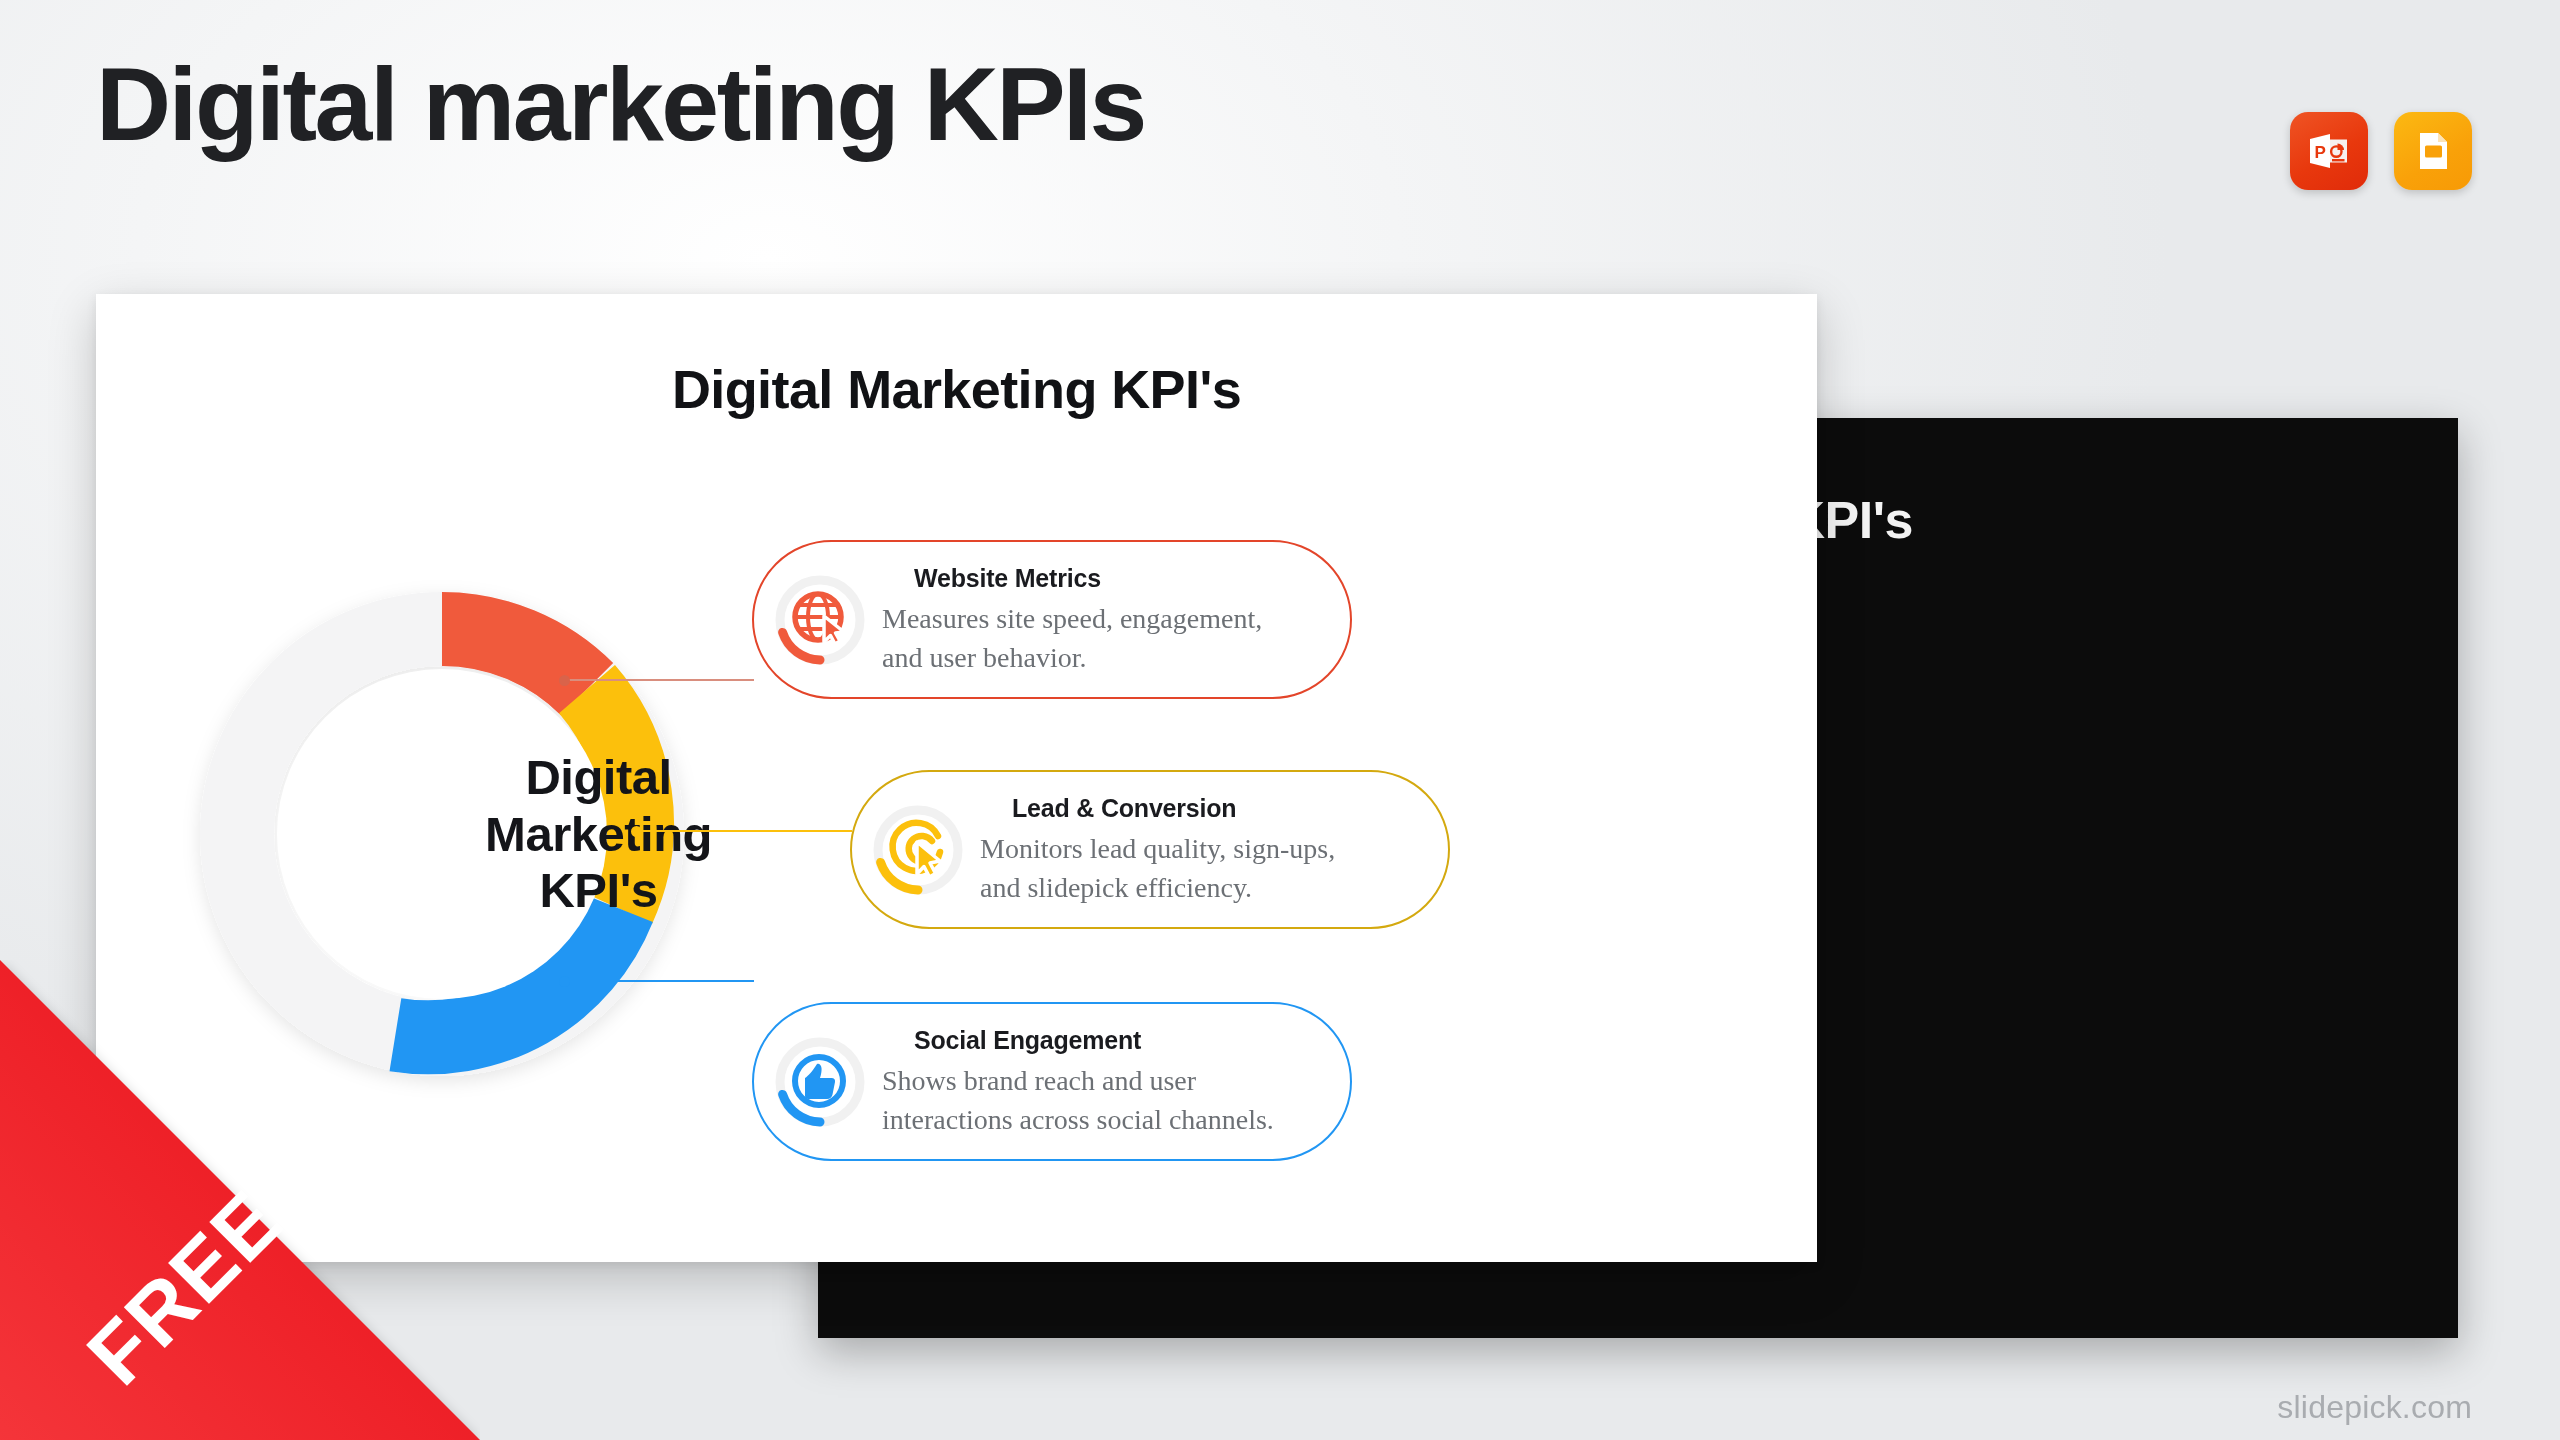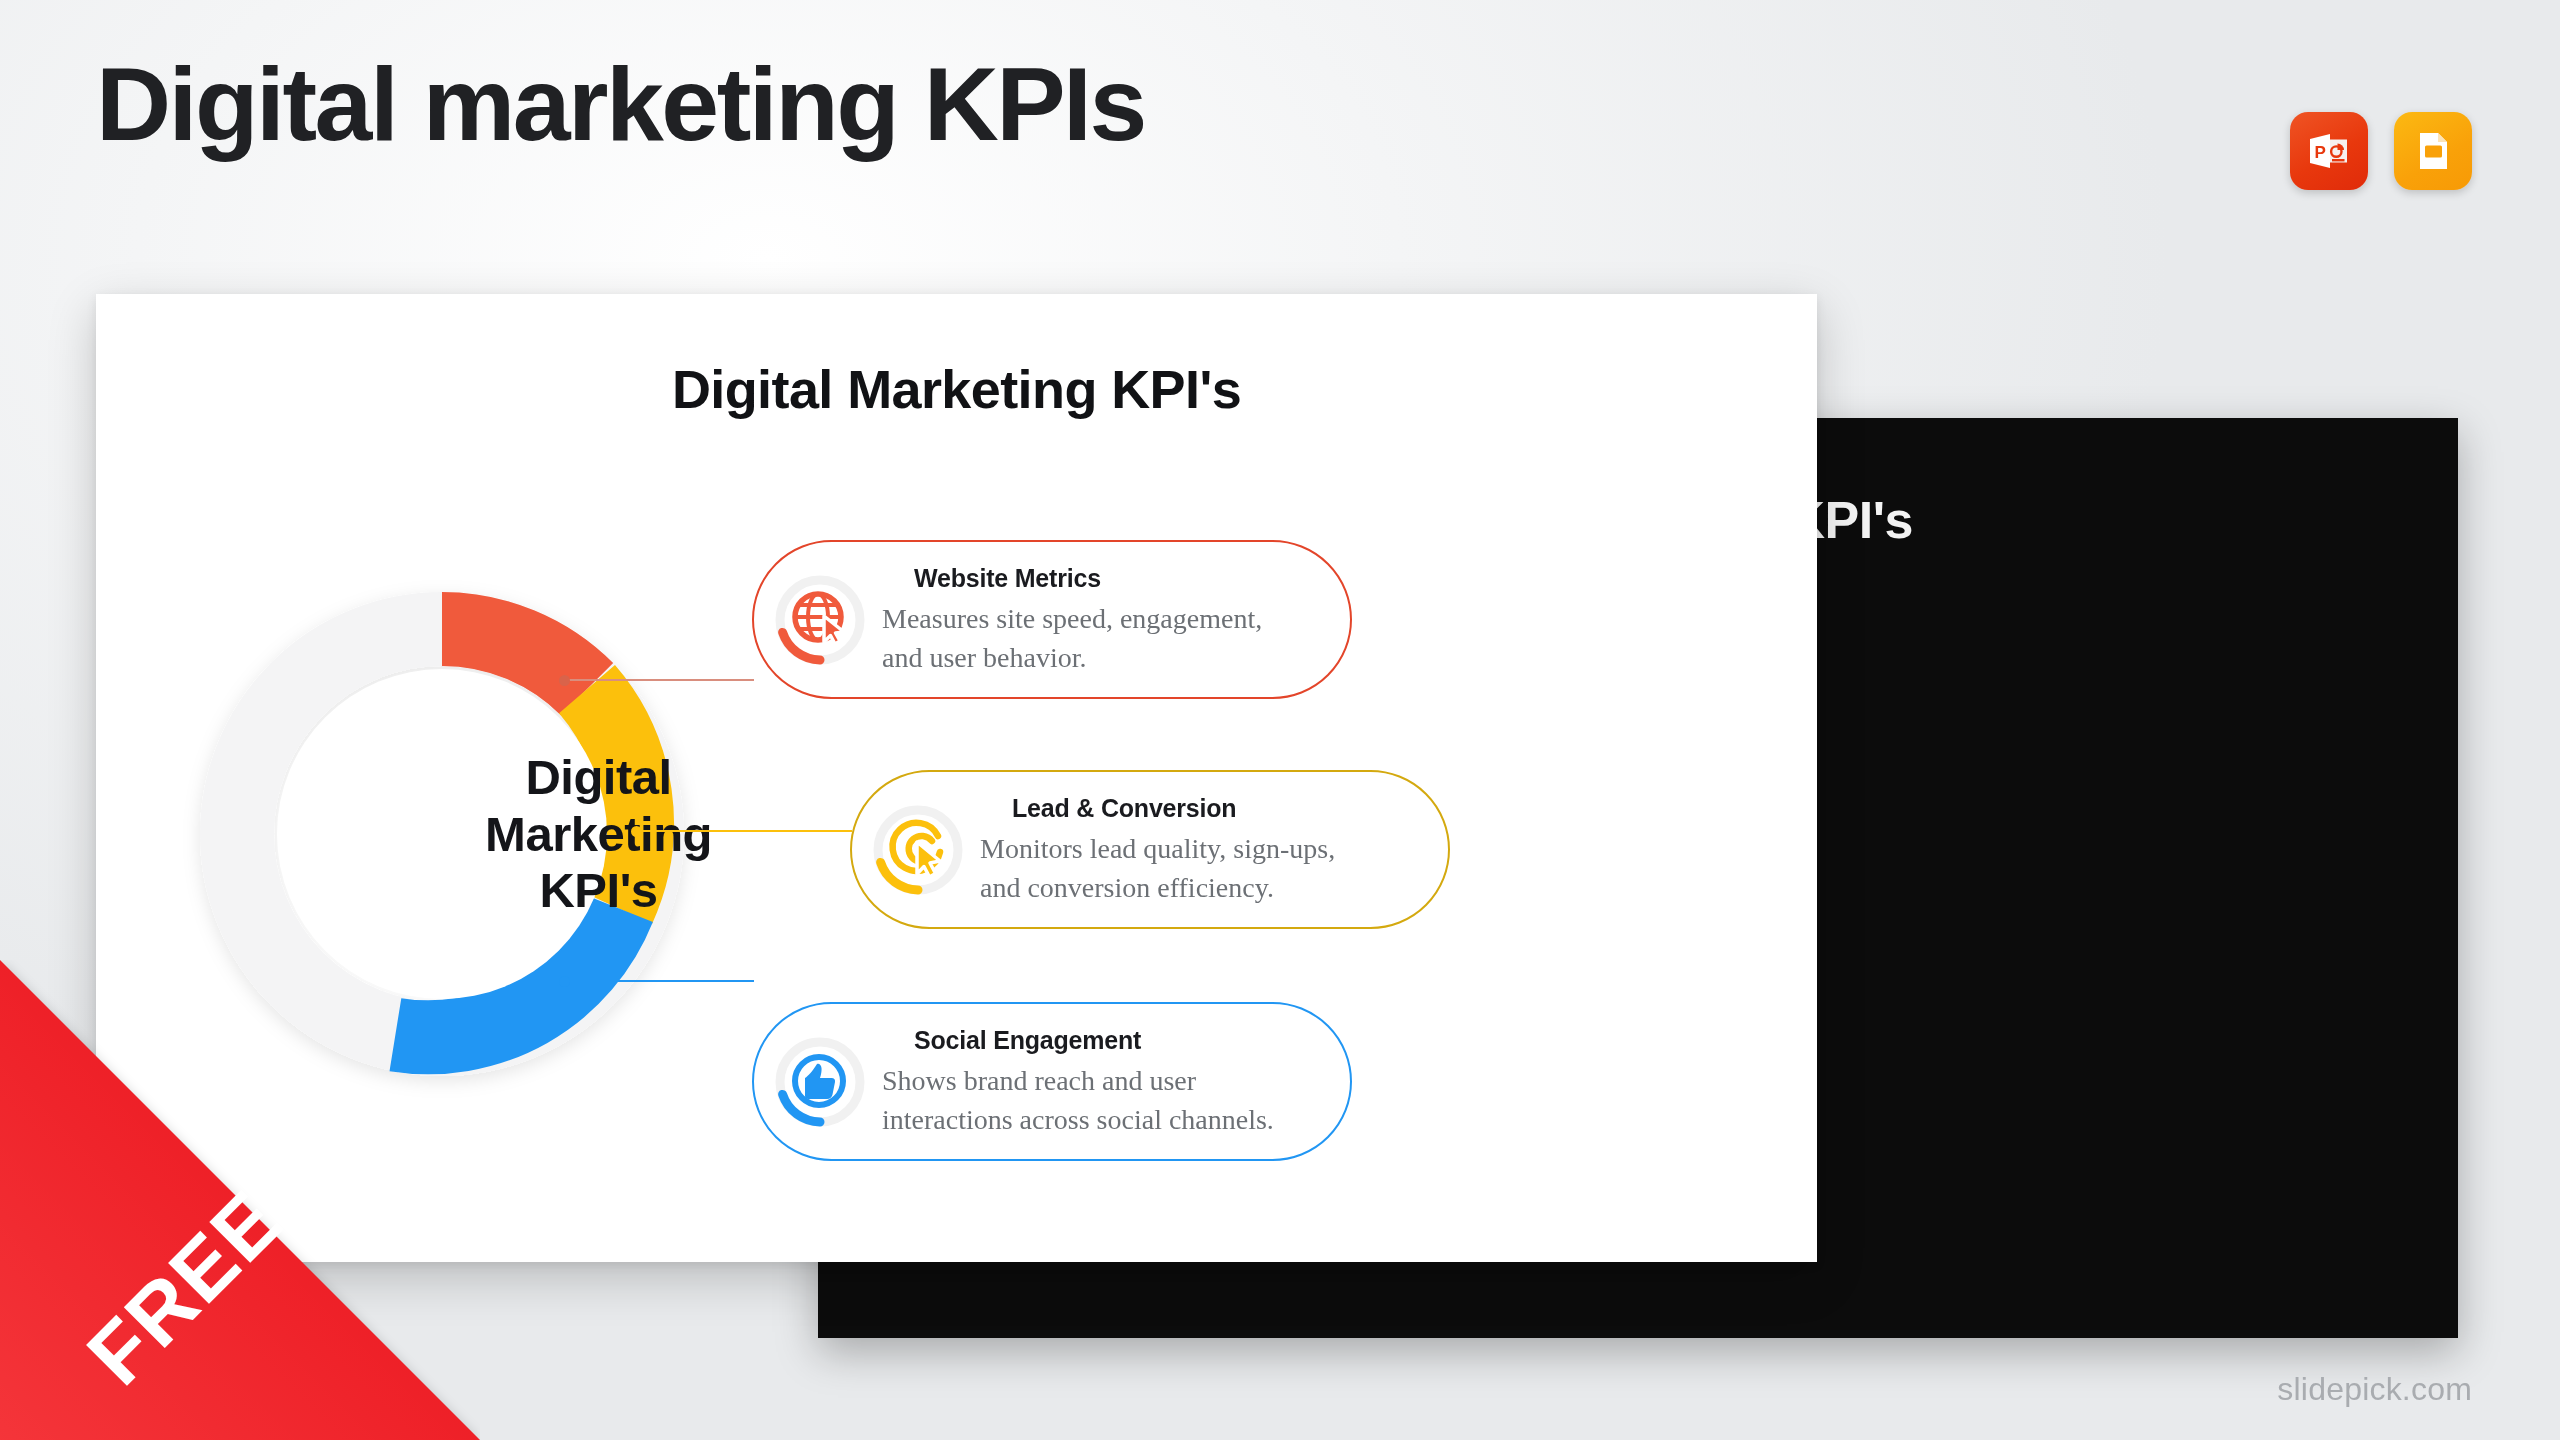--- a/index.html
+++ b/index.html
@@ -211,21 +211,21 @@
     color: #ffffff;
     font-size: 84px;
     font-weight: 800;
     letter-spacing: 2px;
   }
 
   
   #watermark {
     position: absolute;
     right: 88px;
-    bottom: 32px;
+    bottom: 14px;
     font-size: 32px;
     color: #a9acb0;
     letter-spacing: 0.2px;
   }
 </style>
 </head>
 <body>
 
 <div id="page-heading">Digital marketing KPIs</div>
 
@@ -383,21 +383,21 @@
           <circle cx="48" cy="48" r="40" fill="none" stroke="#f1f1f1" stroke-width="9"></circle>
           <path d="M48 88 A40 40 0 0 1 10.6 60.4" fill="none" stroke="#fcc00c" stroke-width="9" stroke-linecap="round"></path>
           <path d="M68 34 A24 24 0 1 0 70 50" fill="none" stroke="#fcc00c" stroke-width="6.5" stroke-linecap="round"></path>
           <path d="M62 39 A13 13 0 1 0 61 56" fill="none" stroke="#fcc00c" stroke-width="6.5" stroke-linecap="round"></path>
           <path d="M47 40 L47 72 L54 64.5 L59.5 75 L65.5 71.5 L60 61 L70 59 Z" fill="#fcc00c" stroke="#ffffff" stroke-width="3.5" stroke-linejoin="round"></path>
         </svg>
       </div>
       <div class="kpi-text">
         <div class="kpi-title">Lead &amp; Conversion</div>
         <div class="kpi-desc">Monitors lead quality, sign-ups,
-and conversion efficiency.</div>
+and slidepick efficiency.</div>
       </div>
     </div>
 
     <div class="kpi-card" style="left:656px; top:708px; border-color:#2196f3;">
       <div class="kpi-icon">
         <svg width="96" height="96" viewBox="0 0 96 96">
           <circle cx="48" cy="48" r="40" fill="none" stroke="#f1f1f1" stroke-width="9"></circle>
           <path d="M48 88 A40 40 0 0 1 10.6 60.4" fill="none" stroke="#2196f3" stroke-width="9" stroke-linecap="round"></path>
           <circle cx="47" cy="47" r="24" fill="none" stroke="#2196f3" stroke-width="6"></circle>
           <path d="M45 30 C40 38 36 42 33 44 L33 62 C33 64 34.5 65 36.5 65 L55 65 C58 65 60 63 60.5 60.5 L63 48 C63.4 45.5 62 44 59.5 44 L48 44 C48 44 50 38 49.5 34 C49.2 31 47 29 45 30 Z" fill="#2196f3"></path>

